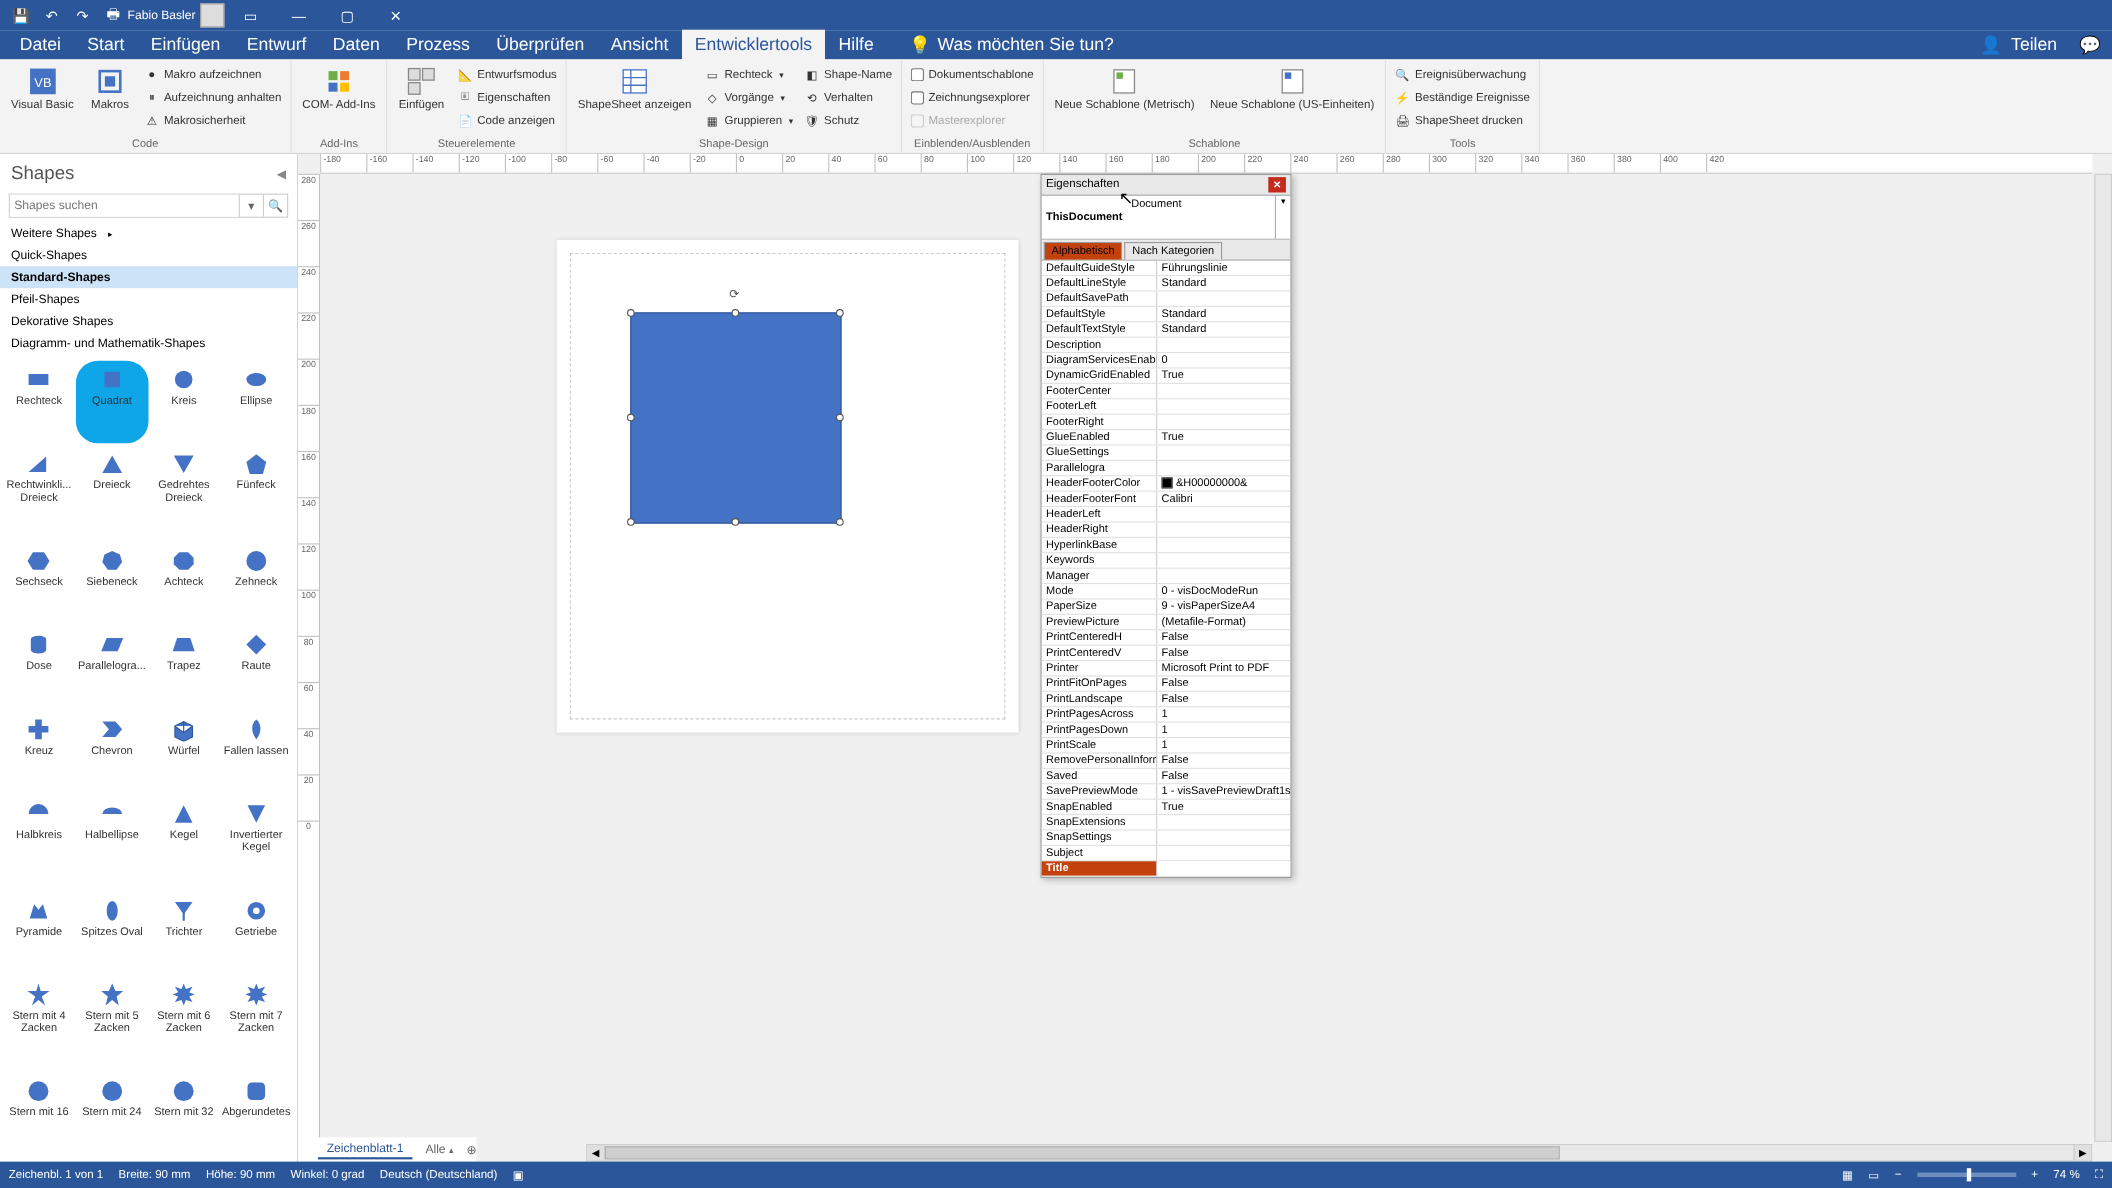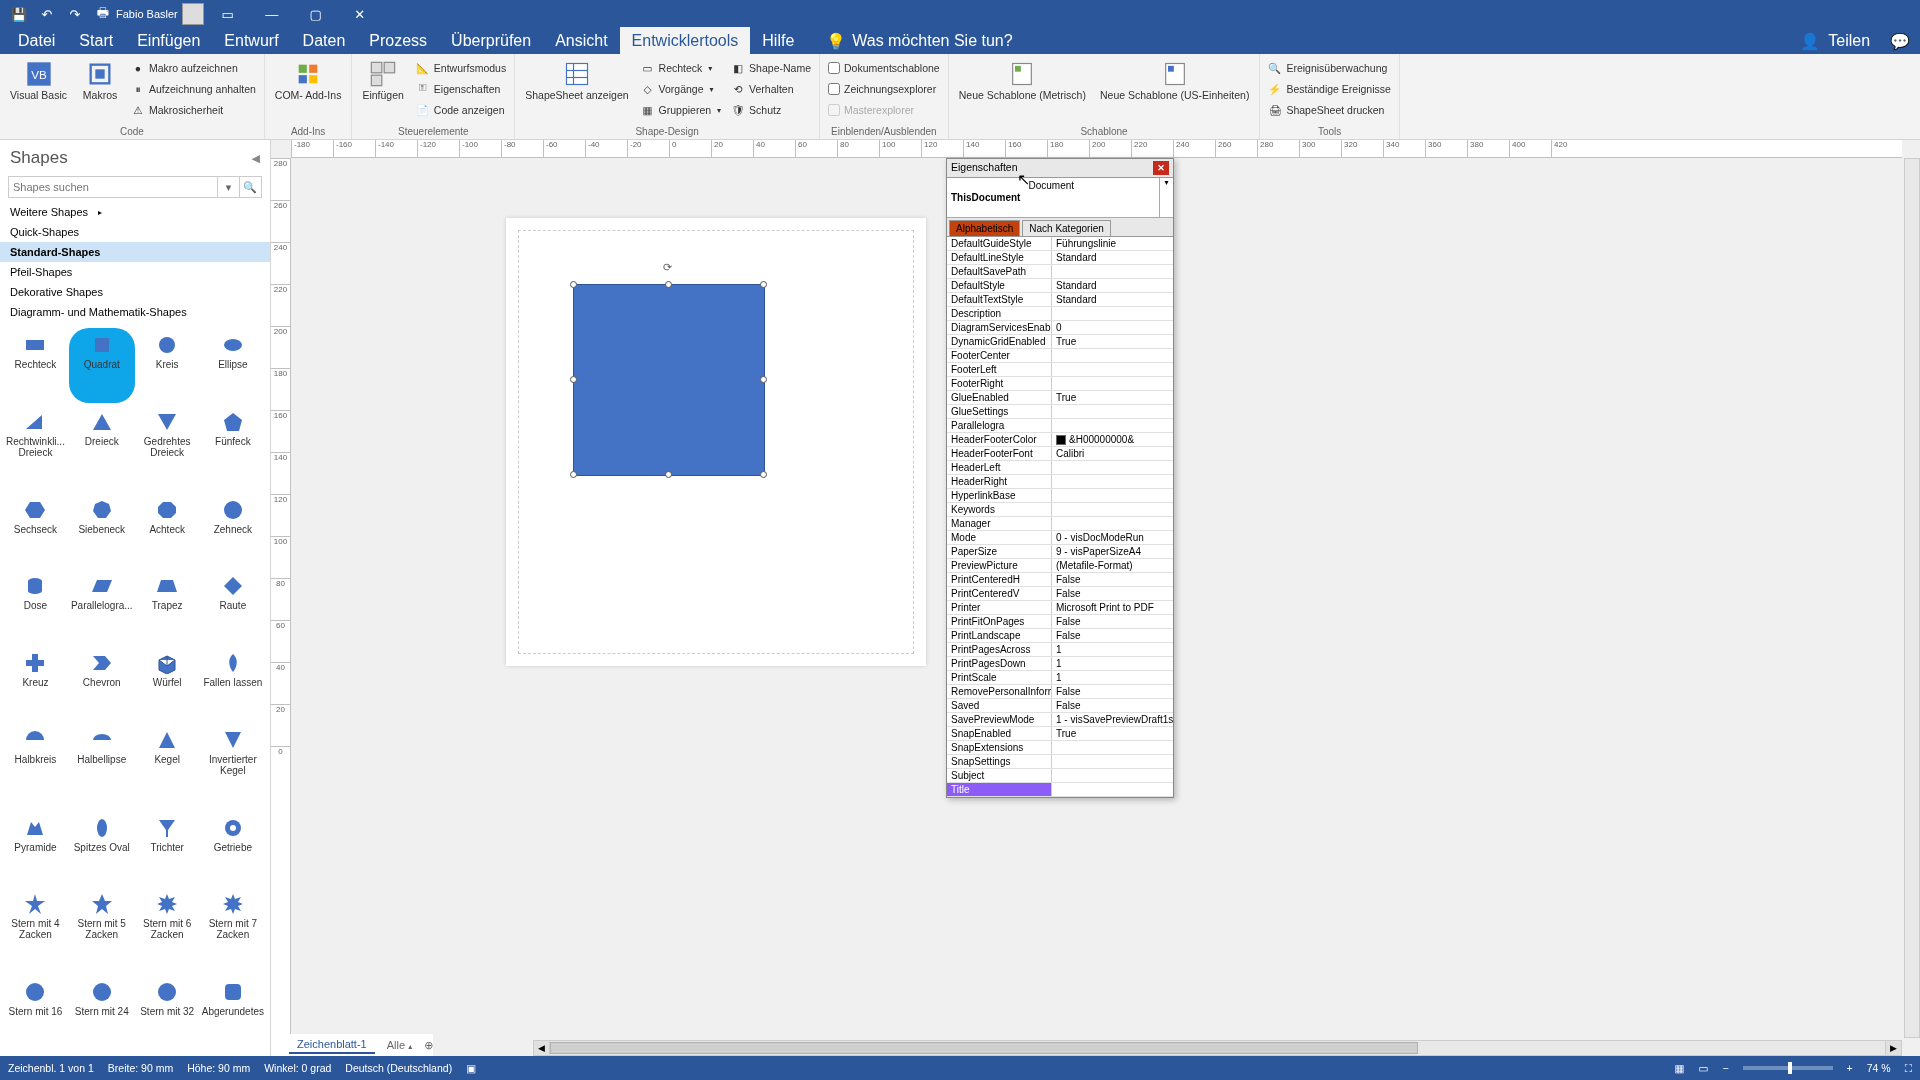--- a/index.html
+++ b/index.html
@@ -76,21 +76,21 @@
 .props-combo .cb-label { font-weight:bold; padding:14px 4px; }
 .props-combo .cb-val { flex:1; padding:2px 4px; }
 .props-combo .cb-drop { width:14px; border-left:1px solid #aaa; text-align:center; font-size:8px; }
 .props-tabs { display:flex; font-size:10px; border-bottom:1px solid #999; background:#e8e8e8; }
 .props-tabs .pt { padding:2px 6px; border:1px solid #999; border-bottom:none; background:#c2410c; margin-top:2px; margin-left:2px; }
 .props-tabs .pt:not(.act){ background:#e8e8e8; }
 .props-grid { background:#fff; }
 .props-row { display:flex; border-bottom:1px solid #e0e0e0; }
 .props-row .pk { width:105px; padding:1px 4px; border-right:1px solid #ccc; white-space:nowrap; overflow:hidden; }
 .props-row .pv { flex:1; padding:1px 4px; white-space:nowrap; overflow:hidden; }
-.props-row.sel .pk { background:#8b5cf6; color:#fff; }
+.props-row.sel .pk { background:#c2410c; color:#fff;font-weight:bold; }
 .props-row.sel .pv { background:#fff; }
 .color-swatch { display:inline-block; width:10px; height:10px; background:#000; border:1px solid #666; margin-right:3px; vertical-align:middle; }
 
 
 .cursor { position:absolute; top:12px; left:726px; font-size:16px; color:#000; pointer-events:none; z-index:5; }
 
 
 .canvas-hscroll { position:absolute; left:262px; right:18px; bottom:0; height:16px; background:#e8e8e8; border:1px solid #ccc; display:flex; }
 .canvas-hscroll .sb-btn { width:16px; display:flex; align-items:center; justify-content:center; font-size:9px; background:#e0e0e0; border-right:1px solid #ccc; }
 .canvas-hscroll .sb-btn.r { border-left:1px solid #ccc; border-right:none; }

